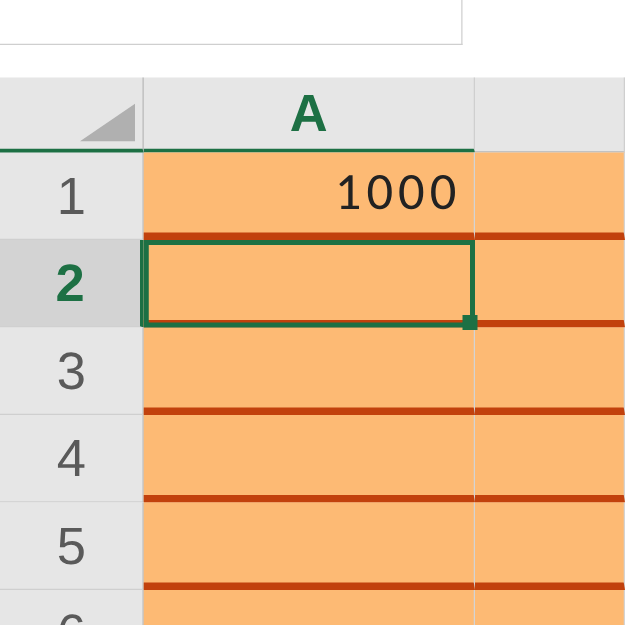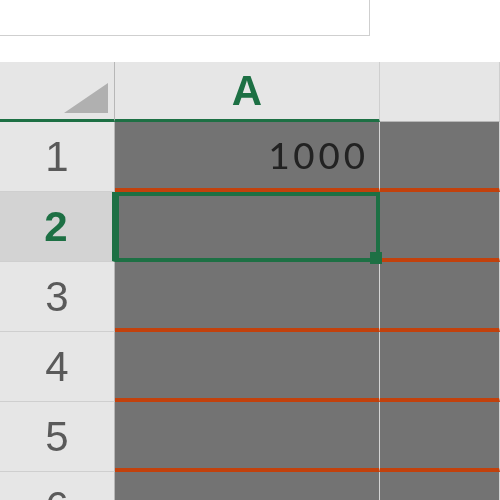--- a/index.html
+++ b/index.html
@@ -74,23 +74,23 @@
       justify-content: center;
       font-weight: 400;
     }
     .row-header.active {
       background: #d3d3d3;
       border-right: 3px solid #1d7044;
       color: #1d7044;
       font-weight: 600;
     }
     .cell {
-      background: #737373;
+      background: #fdba74;
       border-right: 1px solid #d4d4d4;
-      border-bottom: 4px solid #c2410c;
+      border-bottom: 6px solid #c2410c;
       color: #222;
       font-size: 42px;
       display: flex;
       align-items: center;
       justify-content: flex-end;
       padding: 0 10px 2px 0;
       font-family: "Calibri", Arial, sans-serif;
       letter-spacing: 4px;
     }
     .selected-overlay {

